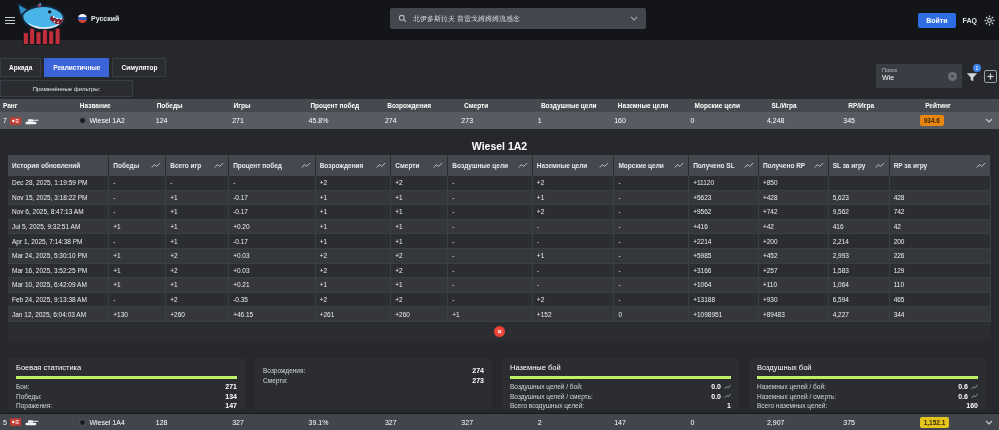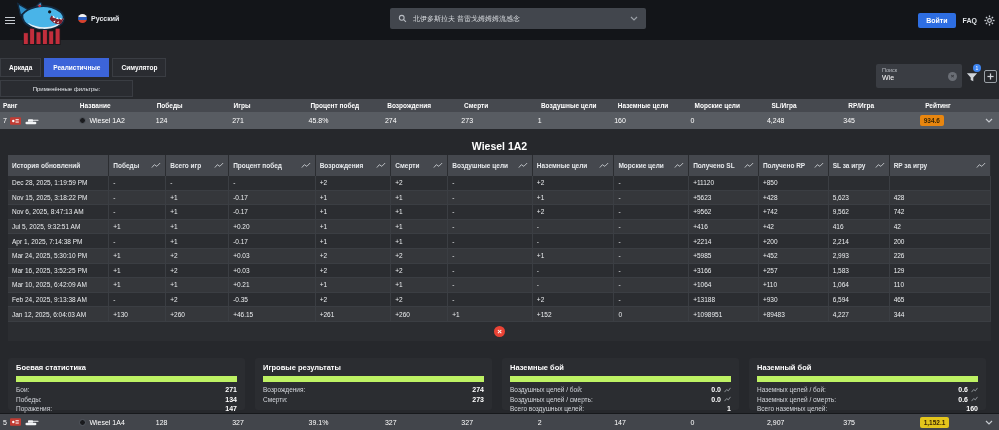--- a/index.html
+++ b/index.html
@@ -49,21 +49,21 @@
 .dt-hcell { background:#45484e; border-right:1px solid #2b2d31; display:flex; align-items:center; justify-content:space-between; padding:0 4px; font-size:6.5px; font-weight:bold; color:#e6e9ec; overflow:hidden; white-space:nowrap; }
 .dt-row { display:flex; height:14.6px; border-bottom:1px solid #3b3e43; }
 .dt-row.odd { background:#2b2d31; }
 .dt-row.even { background:#35373b; }
 .dt-cell { border-right:1px solid #3b3e43; display:flex; align-items:center; padding:0 4px; font-size:6.5px; color:#eceef0; overflow:hidden; white-space:nowrap; }
 .dt-closebar { height:19px; display:flex; align-items:center; justify-content:center; }
 .close-btn { width:11px; height:11px; border-radius:50%; background:#ea4335; color:#fff; font-size:8px; line-height:11px; text-align:center; font-weight:bold; }
 
 .cards { position:absolute; left:8px; top:358px; display:flex; gap:10px; }
 .card { width:237px; height:52px; background:#2b2d31; border-radius:3px; padding:5px 8px; }
-.card-title { font-size:7.5px; font-weight:bold; color:#fff; padding-bottom:4px; border-bottom:6px solid #bef264; }
+.card-title { font-size:7.5px; font-weight:normal; color:#fff; padding-bottom:4px; border-bottom:3px solid #bef264; }
 .card-rows { margin-top:3px; }
 .card-row { display:flex; justify-content:space-between; align-items:center; height:9.5px; }
 .card-row .cl { font-size:6.5px; color:#d2d5da; }
 .card-row .cv { font-size:7px; font-weight:bold; color:#fff; display:flex; align-items:center; gap:3px; }
 </style>
 </head>
 <body>
 
 <div class="topbar">
   <div class="hamburger">
@@ -532,21 +532,20 @@
           <span class="cl">Победы:</span>
           <span class="cv">134</span>
         </div>
         <div class="card-row">
           <span class="cl">Поражения:</span>
           <span class="cv">147</span>
         </div>
       </div>
     </div>
     <div class="card">
-      <div class="card-title">Игровые результаты</div>
       <div class="card-rows">
         <div class="card-row">
           <span class="cl">Возрождения:</span>
           <span class="cv">274</span>
         </div>
         <div class="card-row">
           <span class="cl">Смерти:</span>
           <span class="cv">273</span>
         </div>
       </div>
@@ -570,21 +569,21 @@
               </svg>
             </span></span>
         </div>
         <div class="card-row">
           <span class="cl">Всего воздушных целей:</span>
           <span class="cv">1</span>
         </div>
       </div>
     </div>
     <div class="card">
-      <div class="card-title">Наземный бой</div>
+      <div class="card-title">Воздушных бой</div>
       <div class="card-rows">
         <div class="card-row">
           <span class="cl">Наземных целей / бой:</span>
           <span class="cv">0.6<span>
               <svg width="7" height="6" viewBox="0 0 8 7">
                 <polyline points="0.5,6 3,3 5,4.5 7.5,1" fill="none" stroke="#9aa0a6" stroke-width="1"></polyline>
               </svg>
             </span></span>
         </div>
         <div class="card-row">

